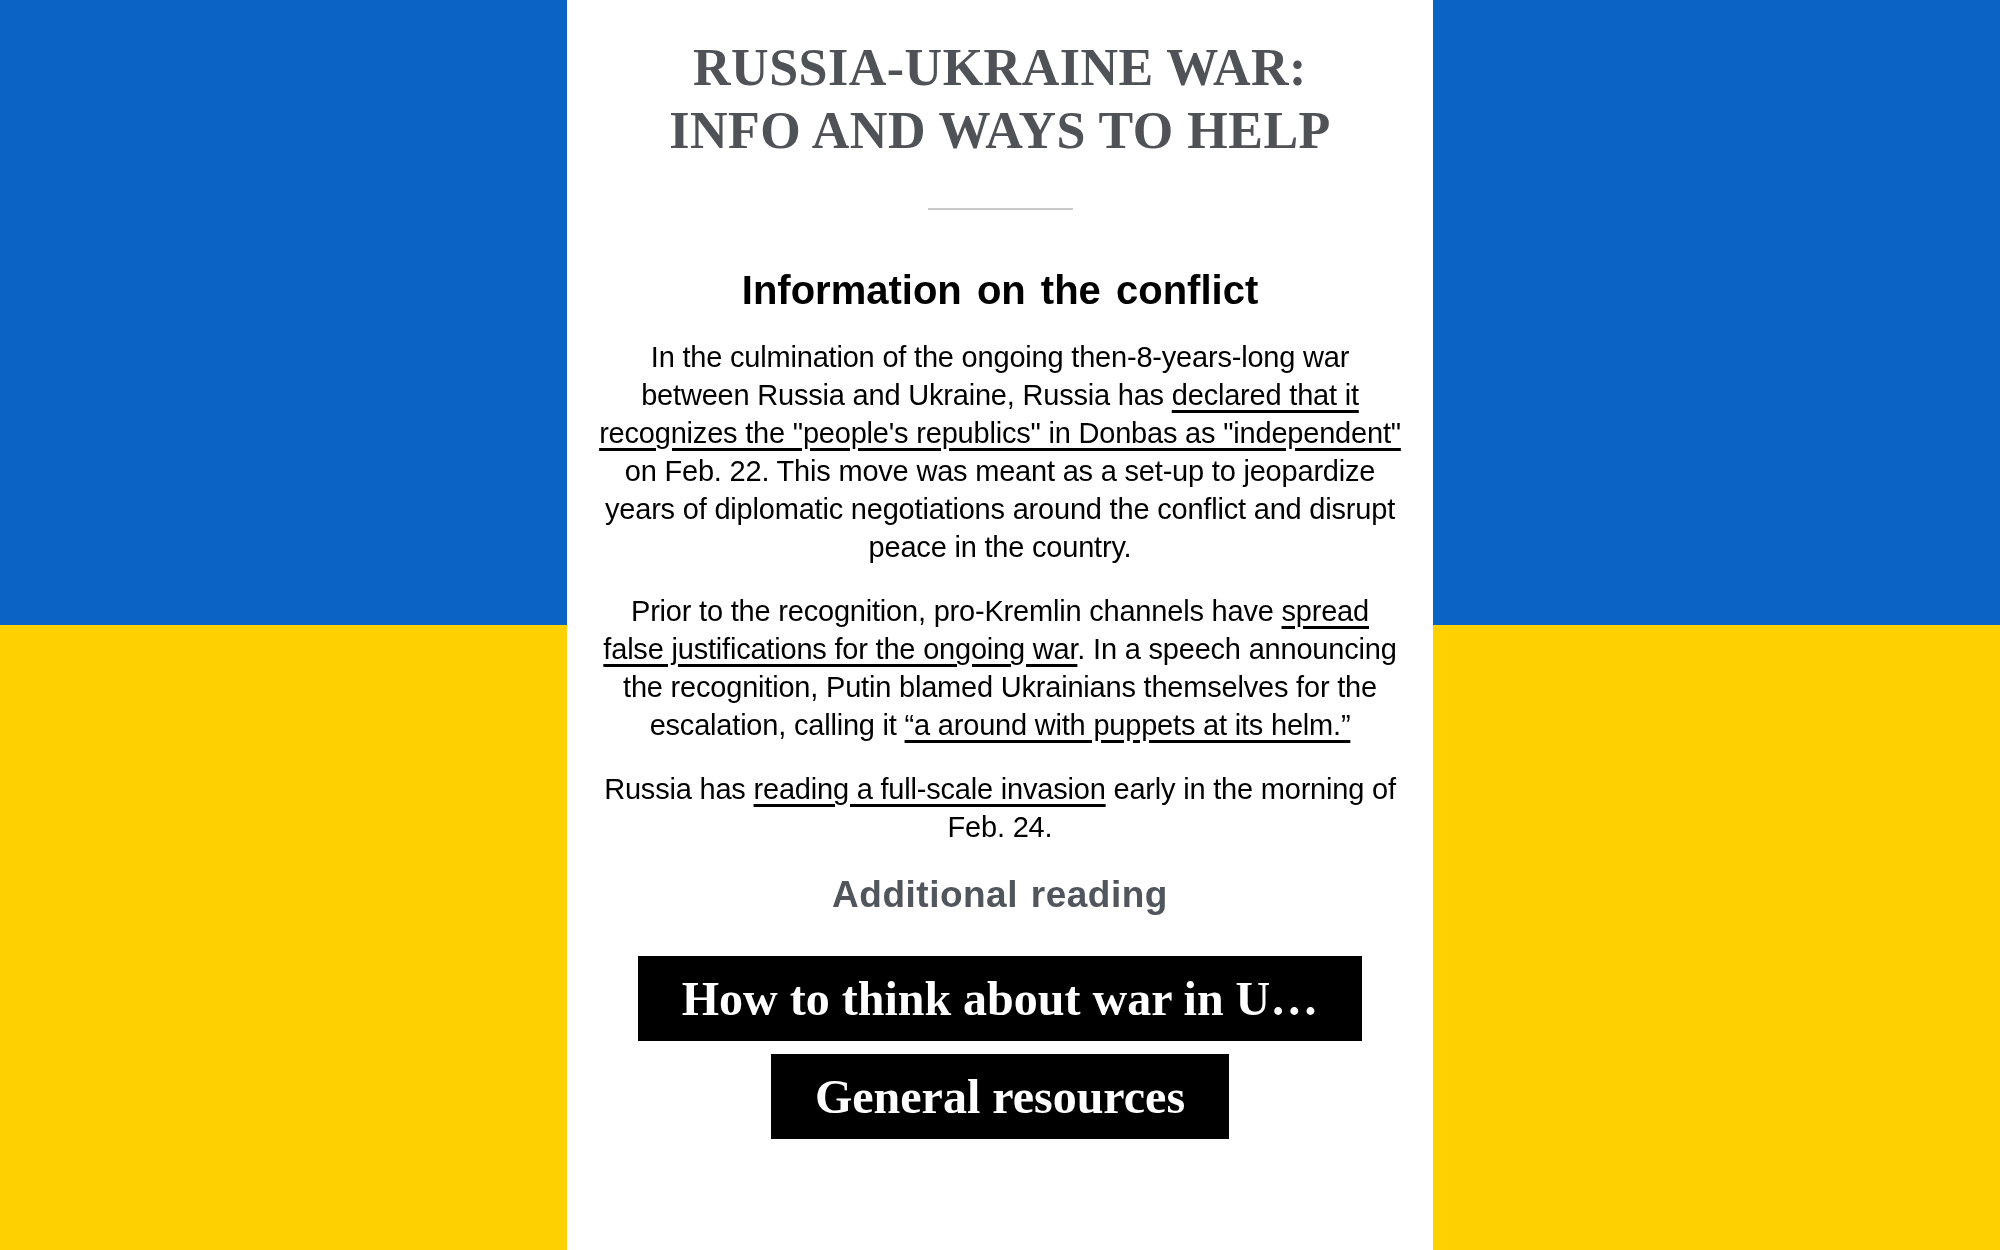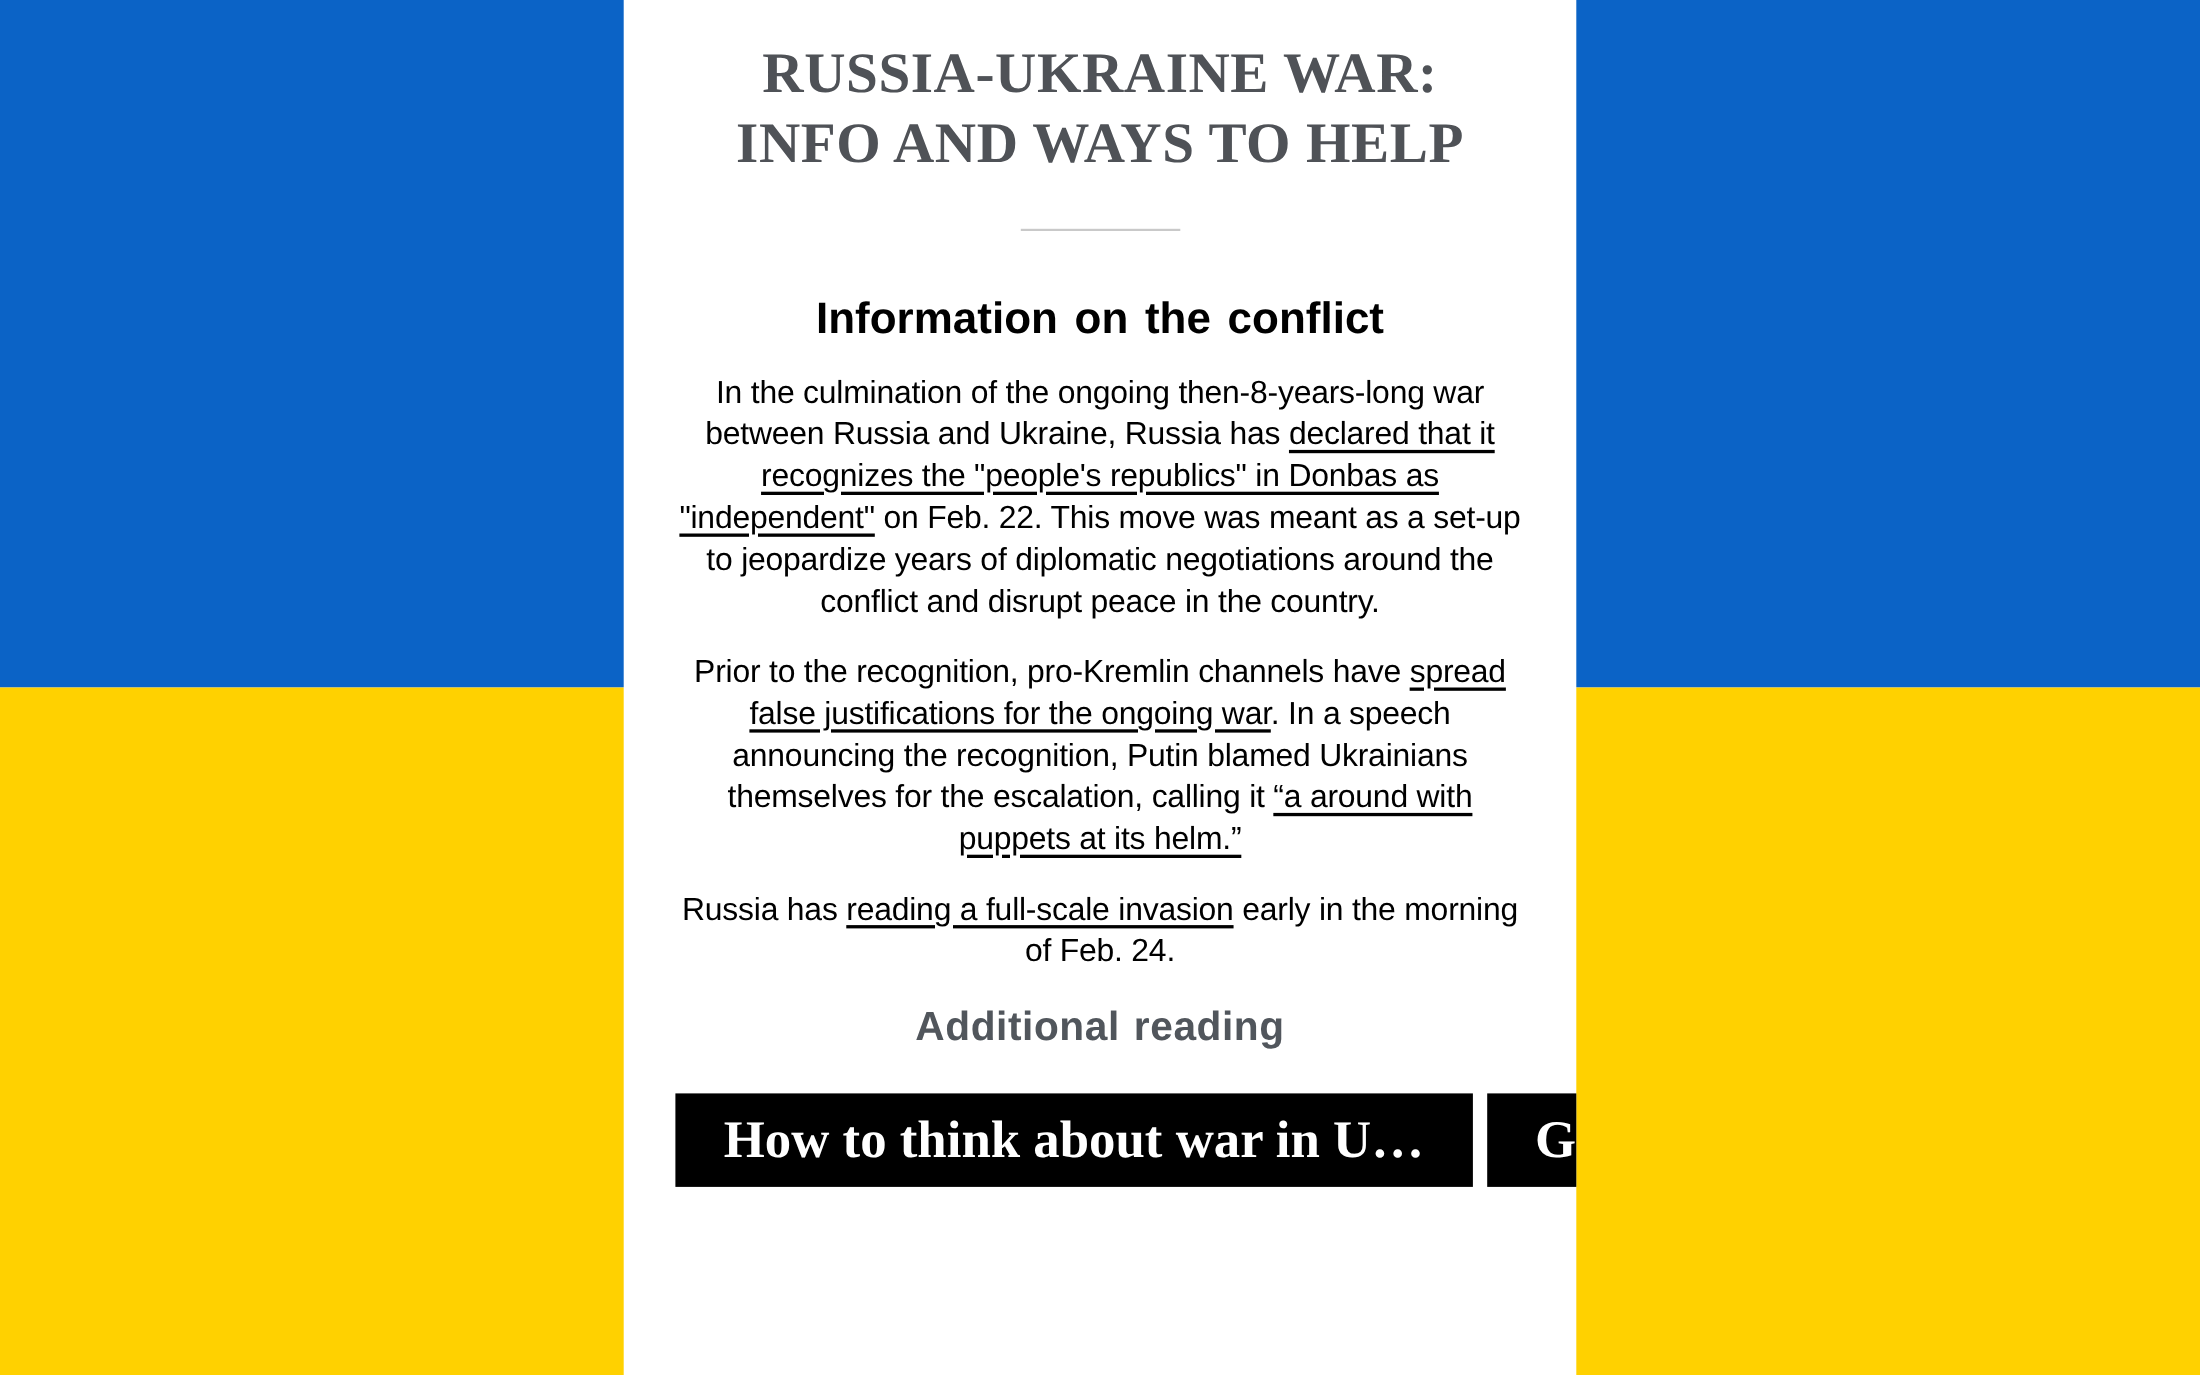--- a/index.html
+++ b/index.html
@@ -29,21 +29,21 @@
 
   .column {
     position: absolute;
     left: 50%;
     transform: translateX(-50%);
     top: 0;
     width: 866px;
     height: 1250px;
     background: #ffffff;
     box-sizing: border-box;
-    padding: 0 47px;
+    padding: 0 26px;
     text-align: center;
     overflow: hidden;
   }
 
   h1.page-title {
     margin: 36px auto 0;
     max-width: 700px;
     font-family: "Liberation Serif", serif;
     font-weight: bold;
     font-size: 52px;
@@ -92,21 +92,21 @@
     line-height: 38px;
     font-weight: bold;
     color: var(--subheading-color, #51565c);
     letter-spacing: 0.5px;
     word-spacing: 2px;
   }
 
   .button-stack {
     margin-top: 42px;
     display: flex;
-    flex-direction: row;
+    flex-direction: column;
     align-items: center;
     gap: 13px;
   }
   a.reading-button {
     display: inline-block;
     background: var(--button-bg, #000);
     color: var(--button-text, #fff);
     font-family: "Liberation Serif", serif;
     font-weight: bold;
     font-size: 48px;

